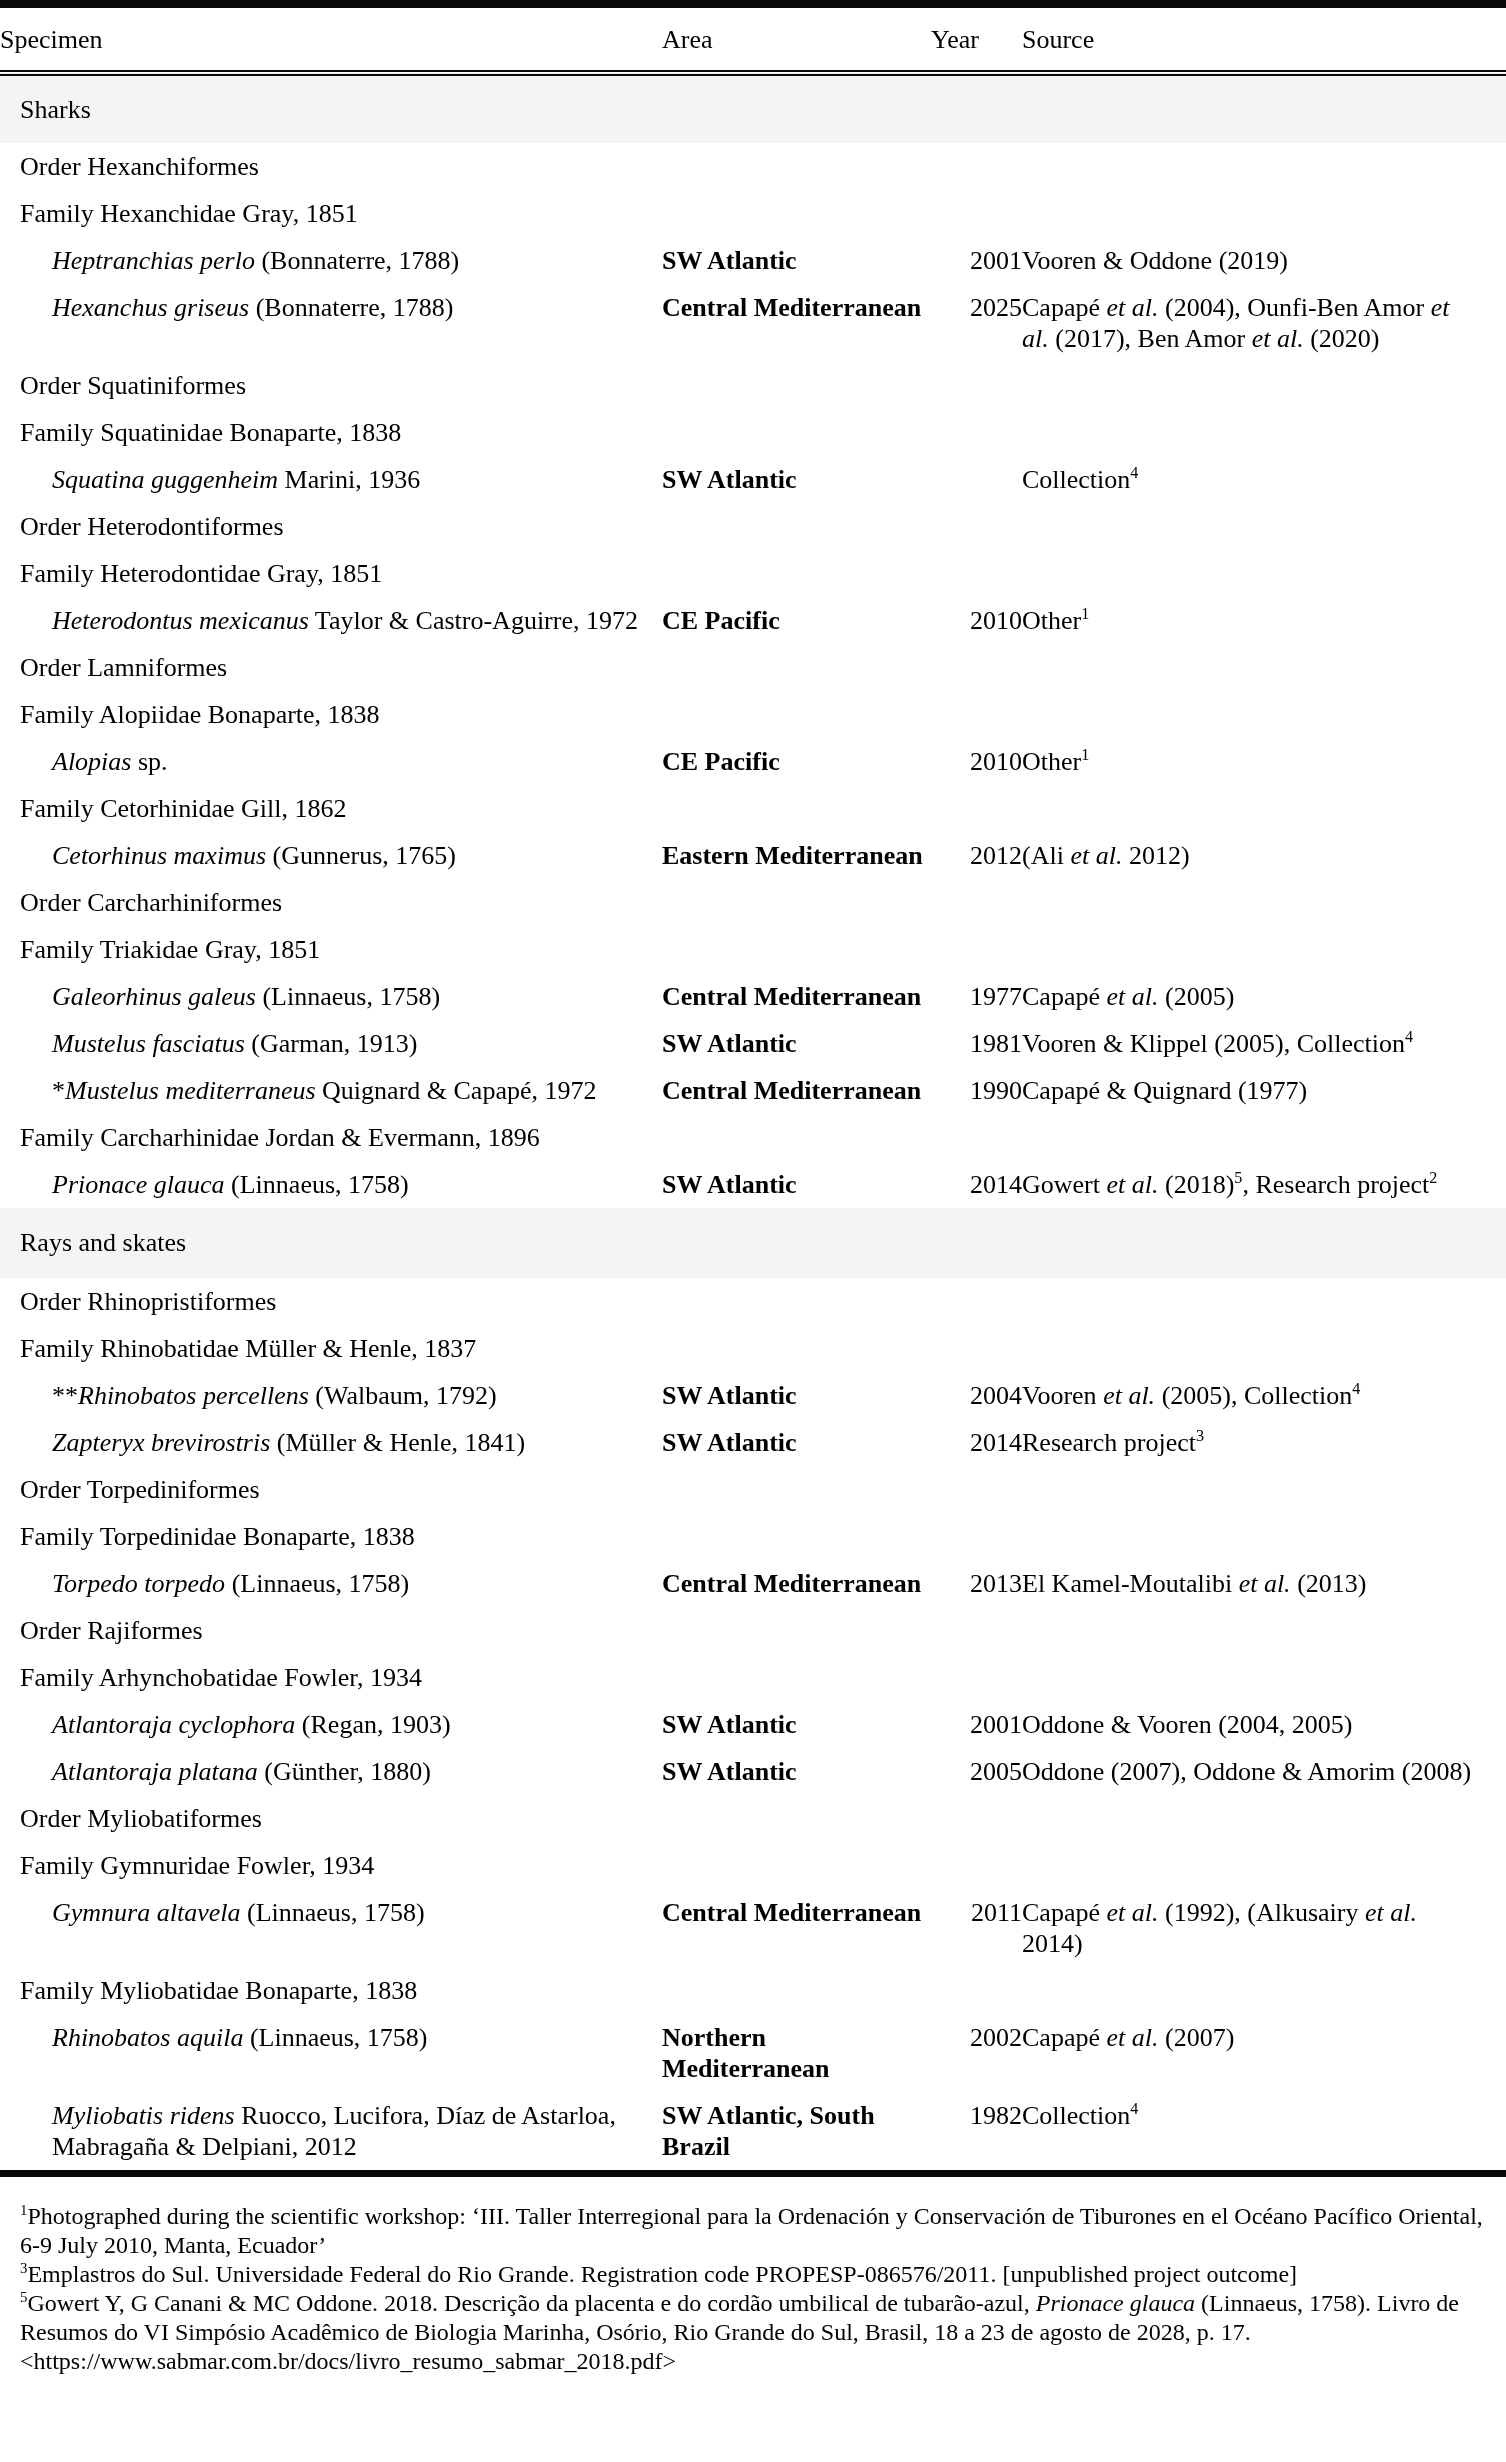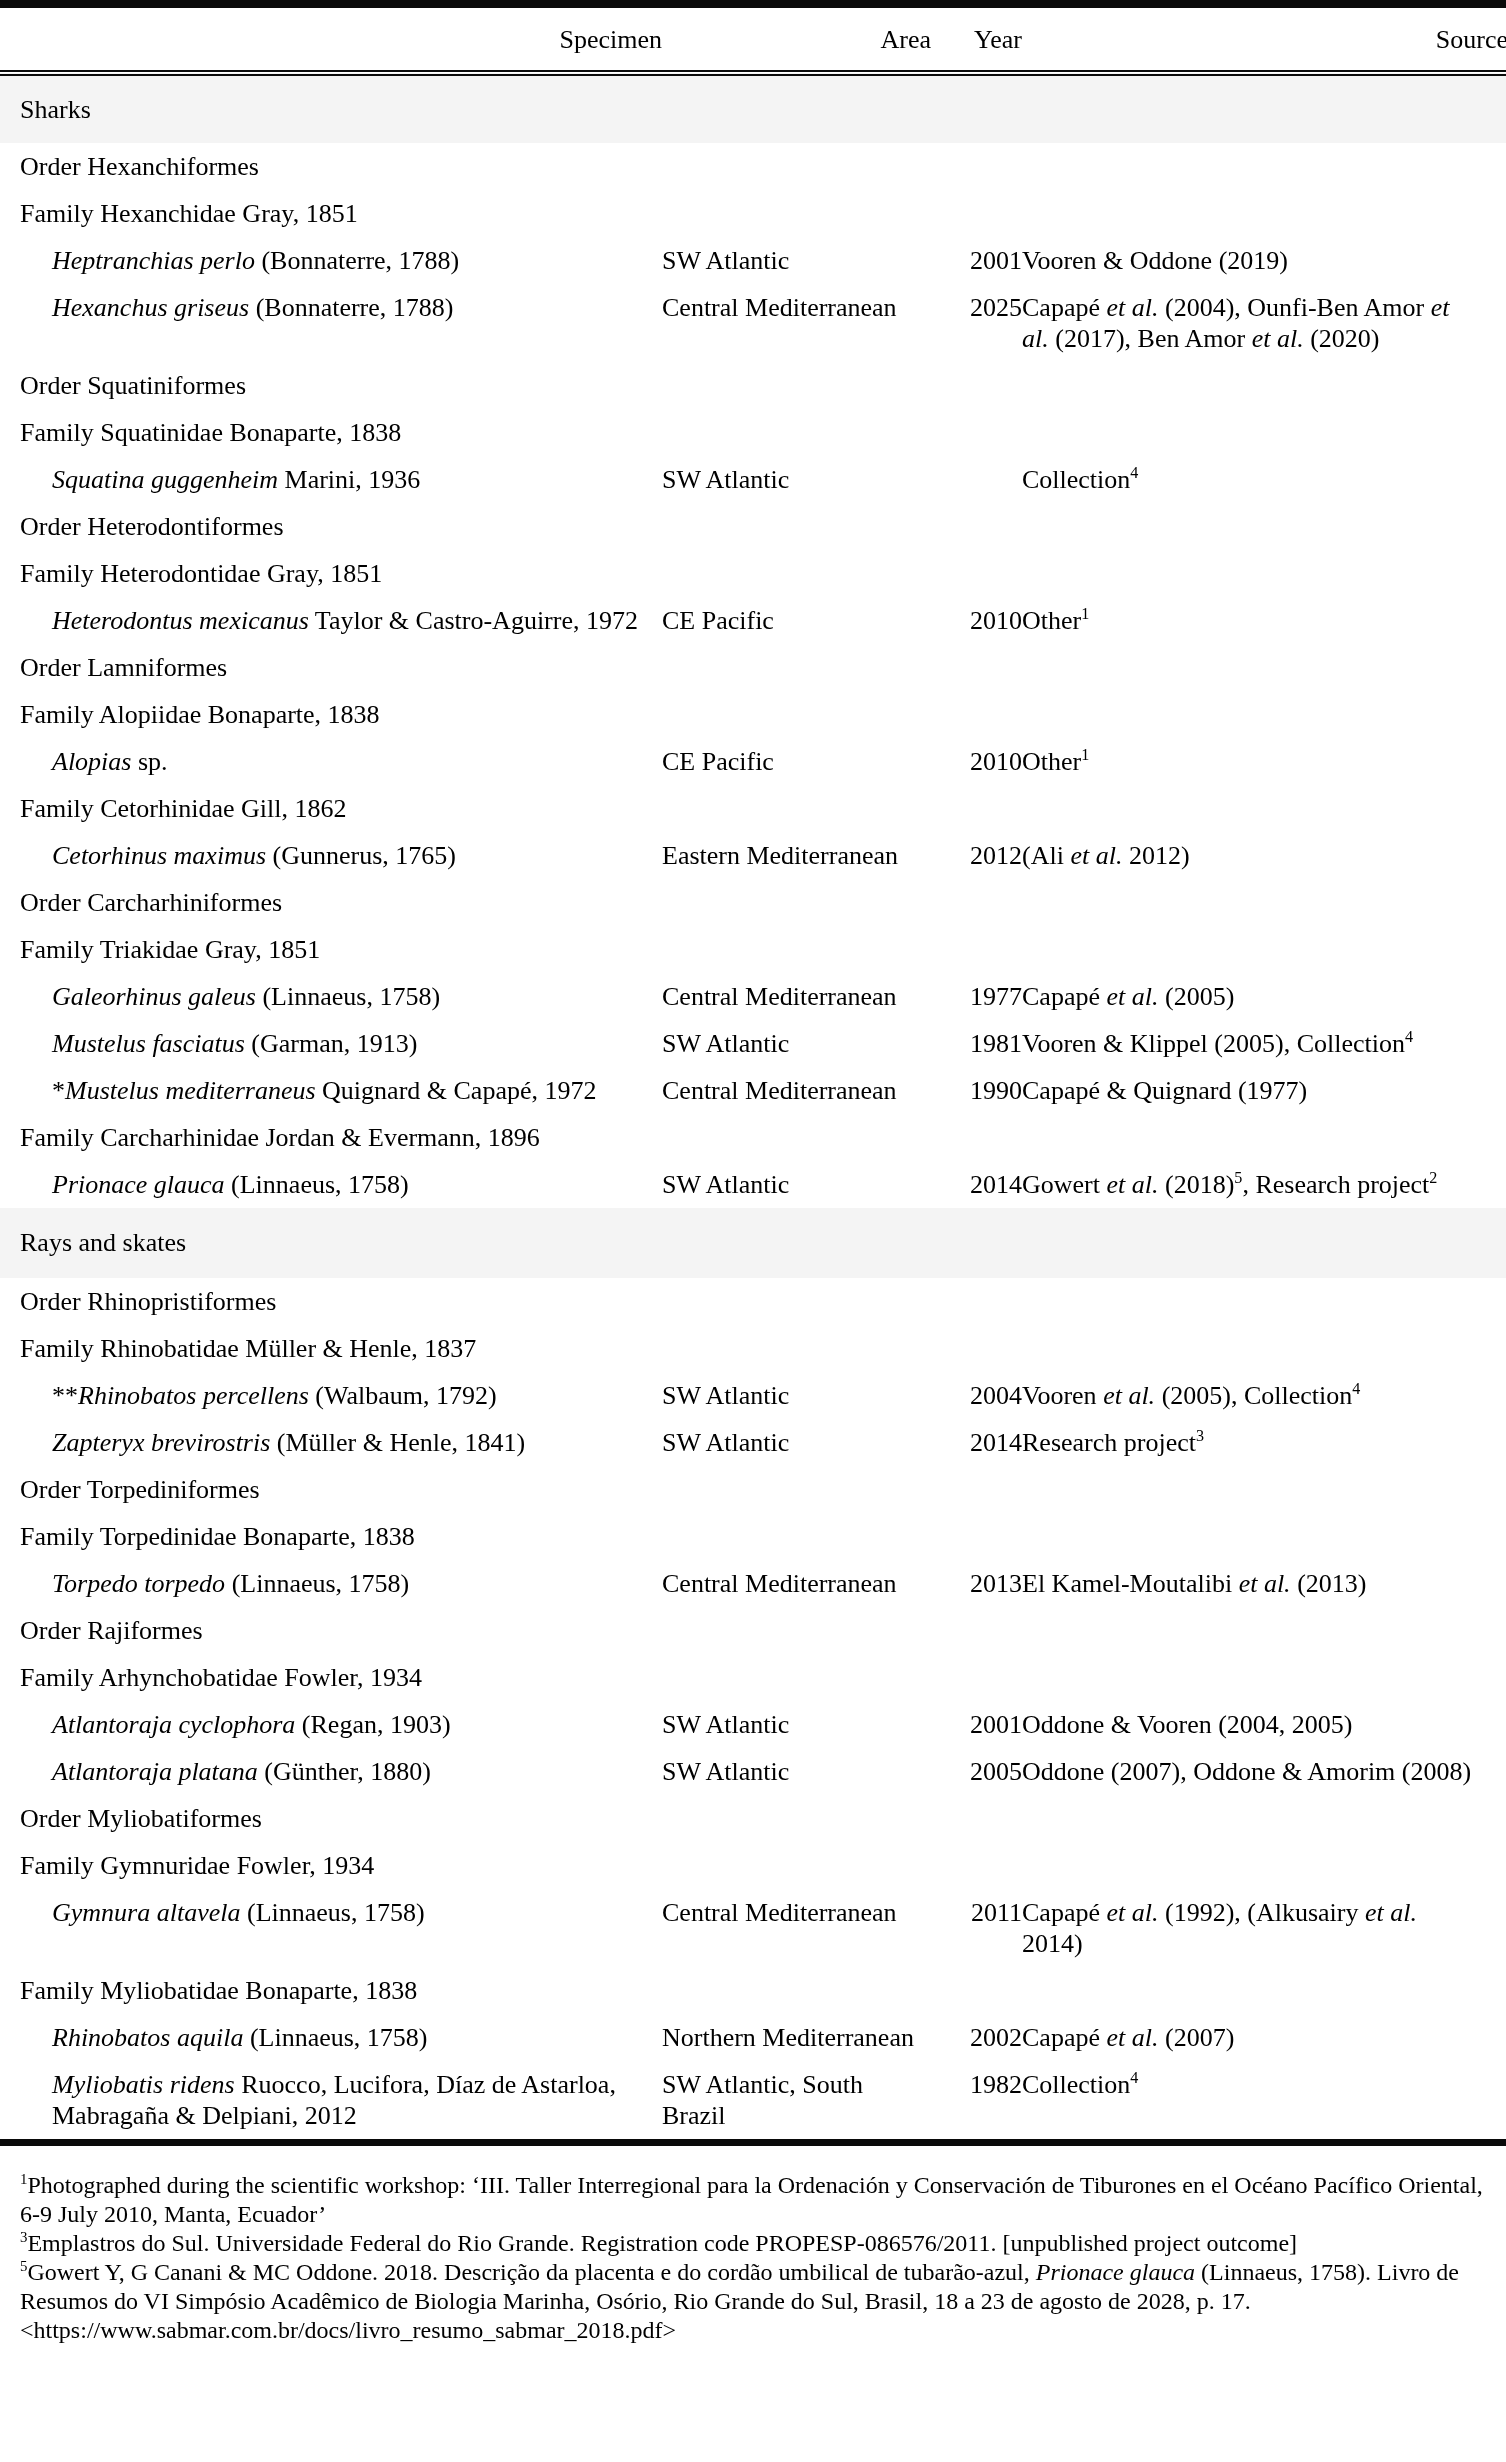--- a/index.html
+++ b/index.html
@@ -17,21 +17,21 @@
     width: 1507px;
     border-collapse: collapse;
     table-layout: fixed;
     border-top: 8px solid #0a0a0a;
     border-bottom: 7.4px solid #0a0a0a;
   }
   thead th {
     font-weight: normal;
     font-size: 26px;
     line-height: 31px;
-    text-align: right;
+    text-align: left;
     padding: 16px 0 14.8px 0;
   }
   thead tr {
     border-bottom: 6.7px double #0a0a0a;
   }
   td {
     font-size: 26px;
     line-height: 31px;
     vertical-align: top;
     padding: 8px 0;
@@ -46,20 +46,21 @@
   }
   tr.taxon td {
     padding-left: 20px;
   }
   td.c-spec {
     padding-left: 52px;
     padding-right: 4px;
   }
   td.c-area {
     padding-right: 6.7px;
+    font-weight: bold;
   }
   td.c-year {
     text-align: right;
   }
   td.c-src {
     padding-right: 27px;
   }
   i { font-style: italic; text-align: center; }
   sup {
     font-size: 0.62em;

